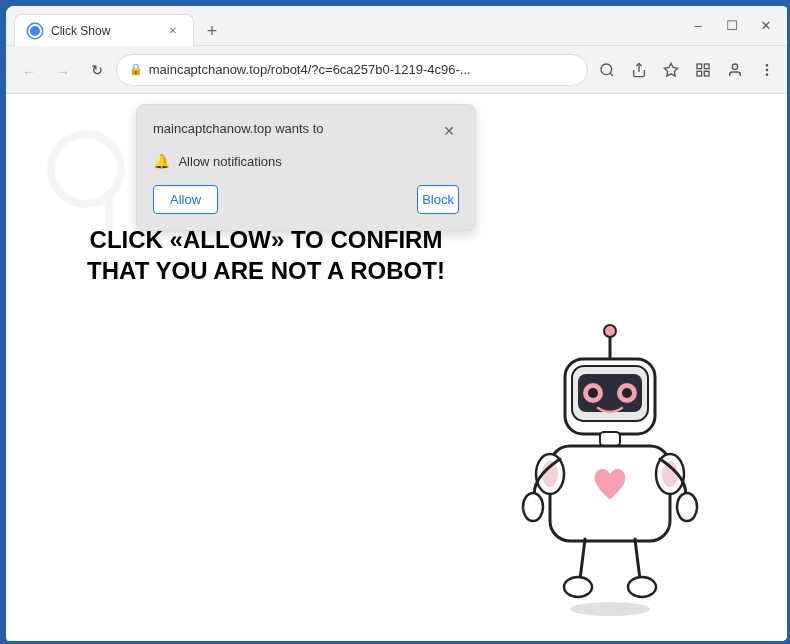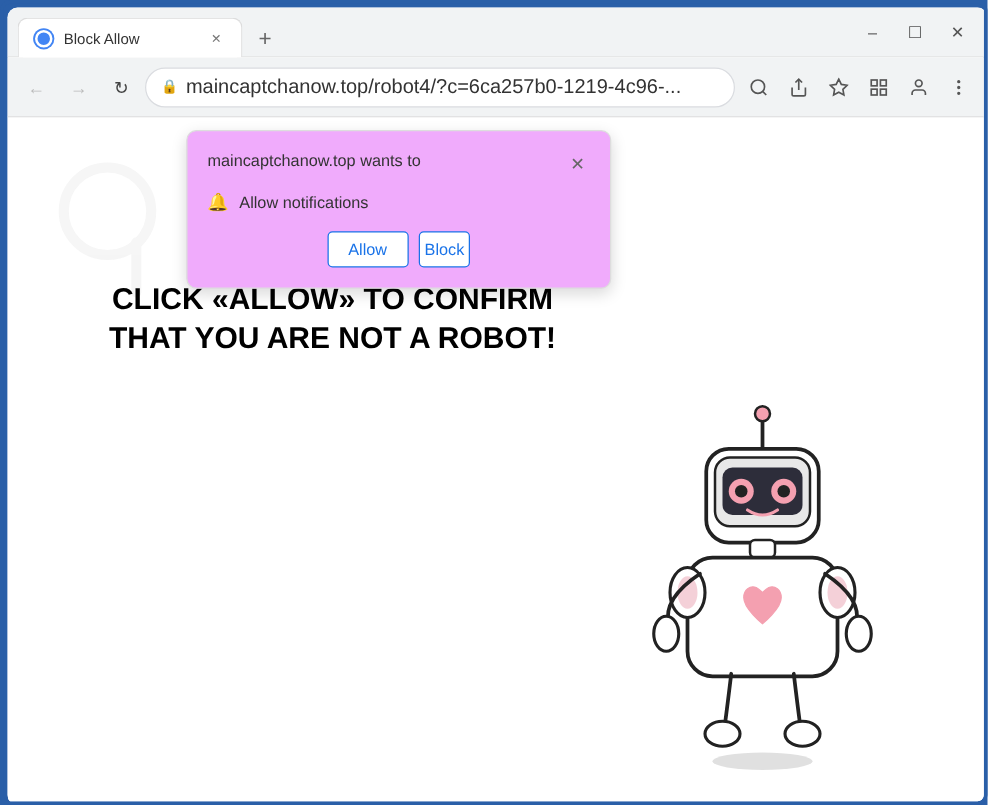--- a/index.html
+++ b/index.html
@@ -170,21 +170,21 @@
     }
 
     .lock-icon {
       font-size: 11px;
       color: #666;
     }
 
     .address-text {
       flex: 1;
       color: #333;
-      font-size: 16px;
+      font-size: 13px;
       white-space: nowrap;
       overflow: hidden;
     }
 
     .nav-icons {
       display: flex;
       align-items: center;
       gap: 2px;
     }
 
@@ -258,23 +258,23 @@
       bottom: 20px;
       width: 200px;
       height: 300px;
       z-index: 1;
     }
 
     
     .notification-popup {
       position: absolute;
       top: 10px;
-      left: 143px;
+      left: 130px;
       width: 340px;
-      background: #f0abfc;
+      background: #e5e5e5;
       border: 1px solid #ddd;
       border-radius: 8px;
       box-shadow: 0 4px 12px rgba(0,0,0,0.15);
       padding: 16px;
       z-index: 10;
     }
 
     .popup-header {
       display: flex;
       justify-content: space-between;
@@ -308,21 +308,21 @@
       color: #333;
     }
 
     .bell-icon {
       font-size: 14px;
       color: #555;
     }
 
     .popup-buttons {
       display: flex;
-      justify-content: center;
+      justify-content: space-between;
       gap: 8px;
     }
 
     .btn-allow {
       padding: 6px 16px;
       background: #fff;
       border: 1px solid #1a73e8;
       border-radius: 4px;
       color: #1a73e8;
       font-size: 13px;
@@ -345,21 +345,21 @@
 <body>
 
 <div class="browser-window">
 
   <div class="title-bar">
     <div class="tab-bar">
       <div class="tab-item">
         <div class="tab-favicon">
           <div class="tab-favicon-circle"></div>
         </div>
-        <span class="tab-title">Block Allow</span>
+        <span class="tab-title">Click Show</span>
         <span class="tab-close">✕</span>
       </div>
       <div class="new-tab-btn">+</div>
     </div>
     <div class="window-controls">
       <div class="win-btn">–</div>
       <div class="win-btn">☐</div>
       <div class="win-btn close">✕</div>
     </div>
   </div>

